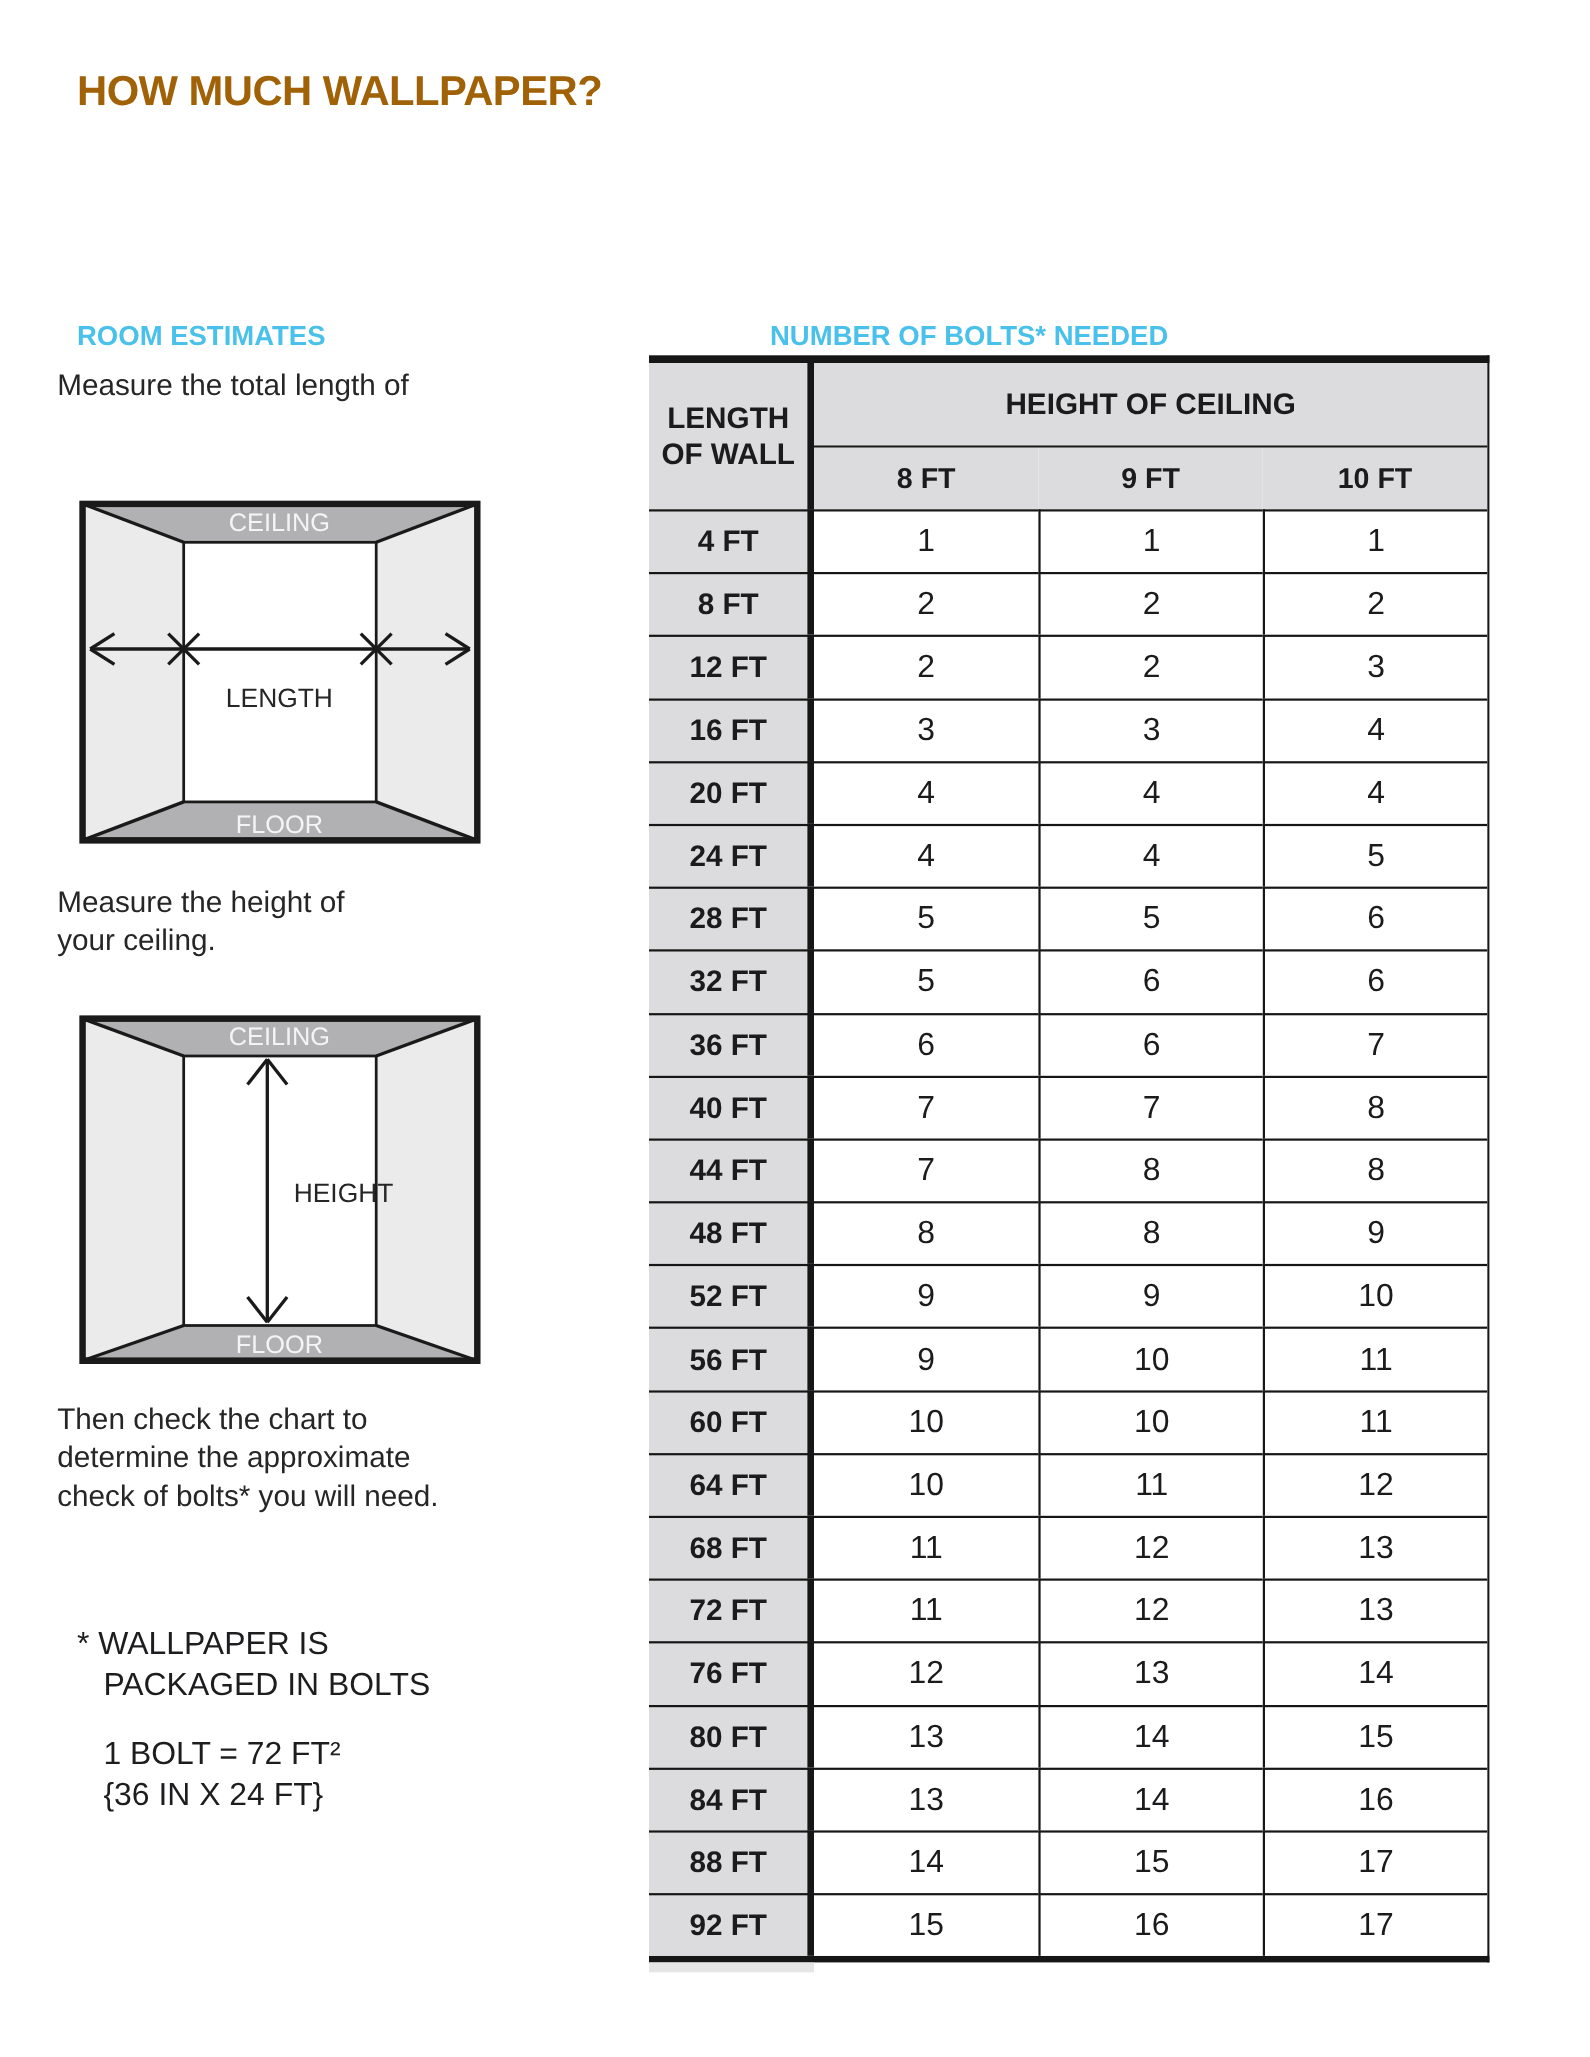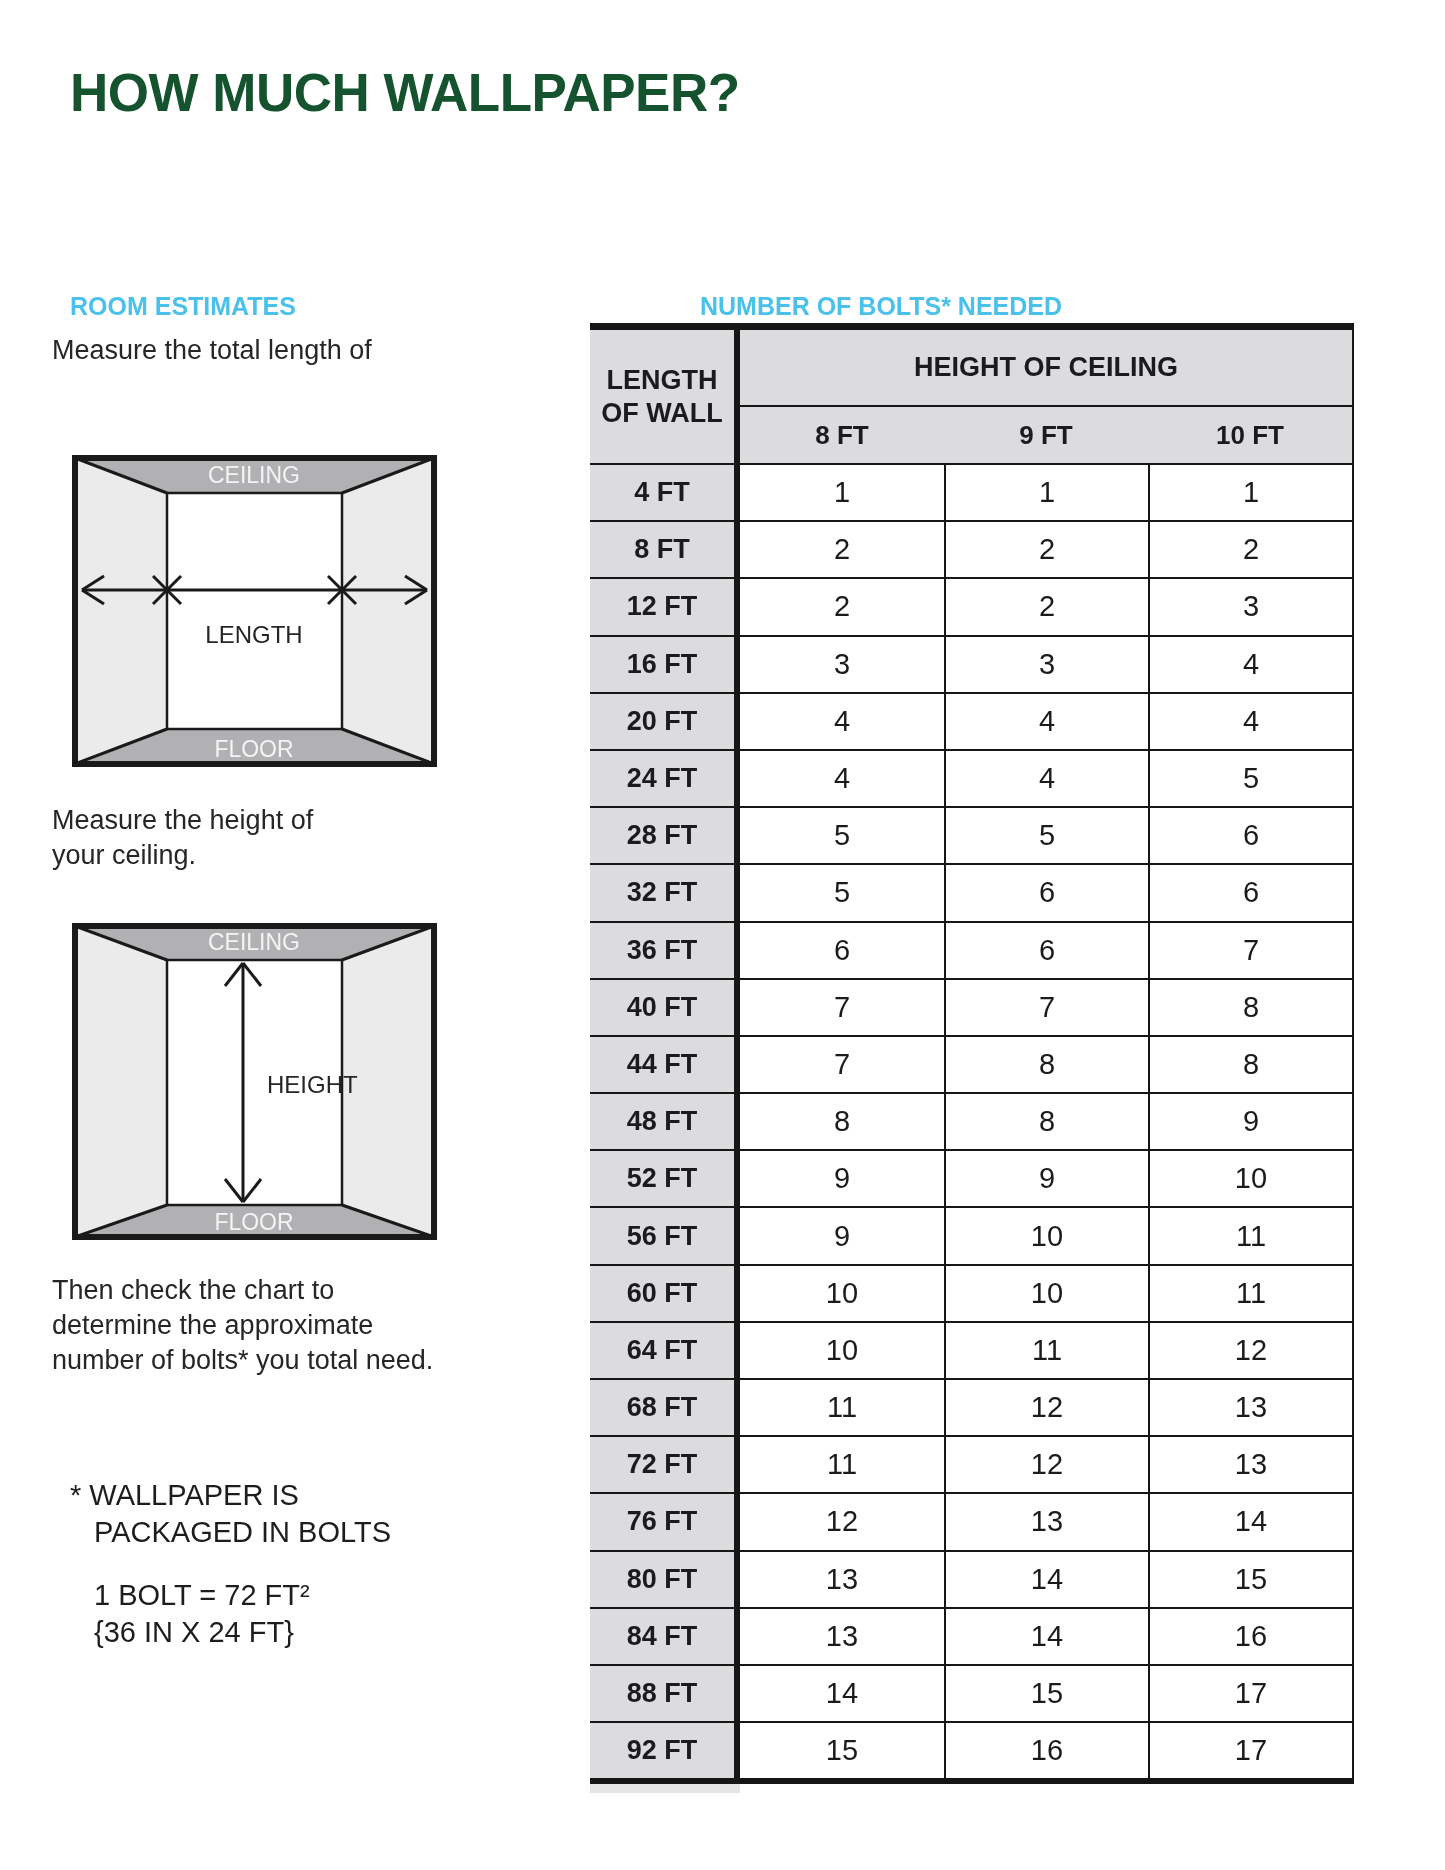--- a/index.html
+++ b/index.html
@@ -7,22 +7,22 @@
   body {
     width:1445px; height:1870px;
     font-family:"Liberation Sans", sans-serif;
     color:#262626;
     position:relative;
   }
   .page { position:relative; width:1445px; height:1870px; background:#fff; overflow:hidden; }
 
   .page-title {
     position:absolute; left:70px; top:62px;
-    font-size:53px; font-weight:bold; letter-spacing:-0.5px;
-    color:#14532d; white-space:nowrap;
+    font-size:38px; font-weight:bold; letter-spacing:-0.5px;
+    color:#a16207; white-space:nowrap;
   }
   .section-heading {
     position:absolute; top:276px;
     font-size:25px; font-weight:bold; color:#4AC1EA; white-space:nowrap;margin-top:16px;
   }
   #room-heading { left:70px; }
   #bolts-heading { left:700px; }
 
   .para { position:absolute; left:52px; font-size:27px; line-height:35px; color:#262626; }
   #para1 { top:333px; }
@@ -144,21 +144,21 @@
       <line x1="171" y1="279" x2="189" y2="256"></line>
     </g>
     <text x="195" y="170" font-size="24" fill="#262626">HEIGHT</text>
     <text x="182" y="27" text-anchor="middle" font-size="23" fill="#F4F4F4">CEILING</text>
     <text x="182" y="307" text-anchor="middle" font-size="23" fill="#F4F4F4">FLOOR</text>
   </svg>
 
   <div class="para" id="para3">
     <div>Then check the chart to</div>
     <div>determine the approximate</div>
-    <div>number of bolts* you total need.</div>
+    <div>check of bolts* you will need.</div>
   </div>
 
   <div class="footnote" id="footnote">
     <div>* WALLPAPER IS</div>
     <div class="indent">PACKAGED IN BOLTS</div>
   </div>
 
   <div class="footnote" id="bolt-eq">
     <div>1 BOLT = 72 FT²</div>
     <div>{36 IN X 24 FT}</div>

